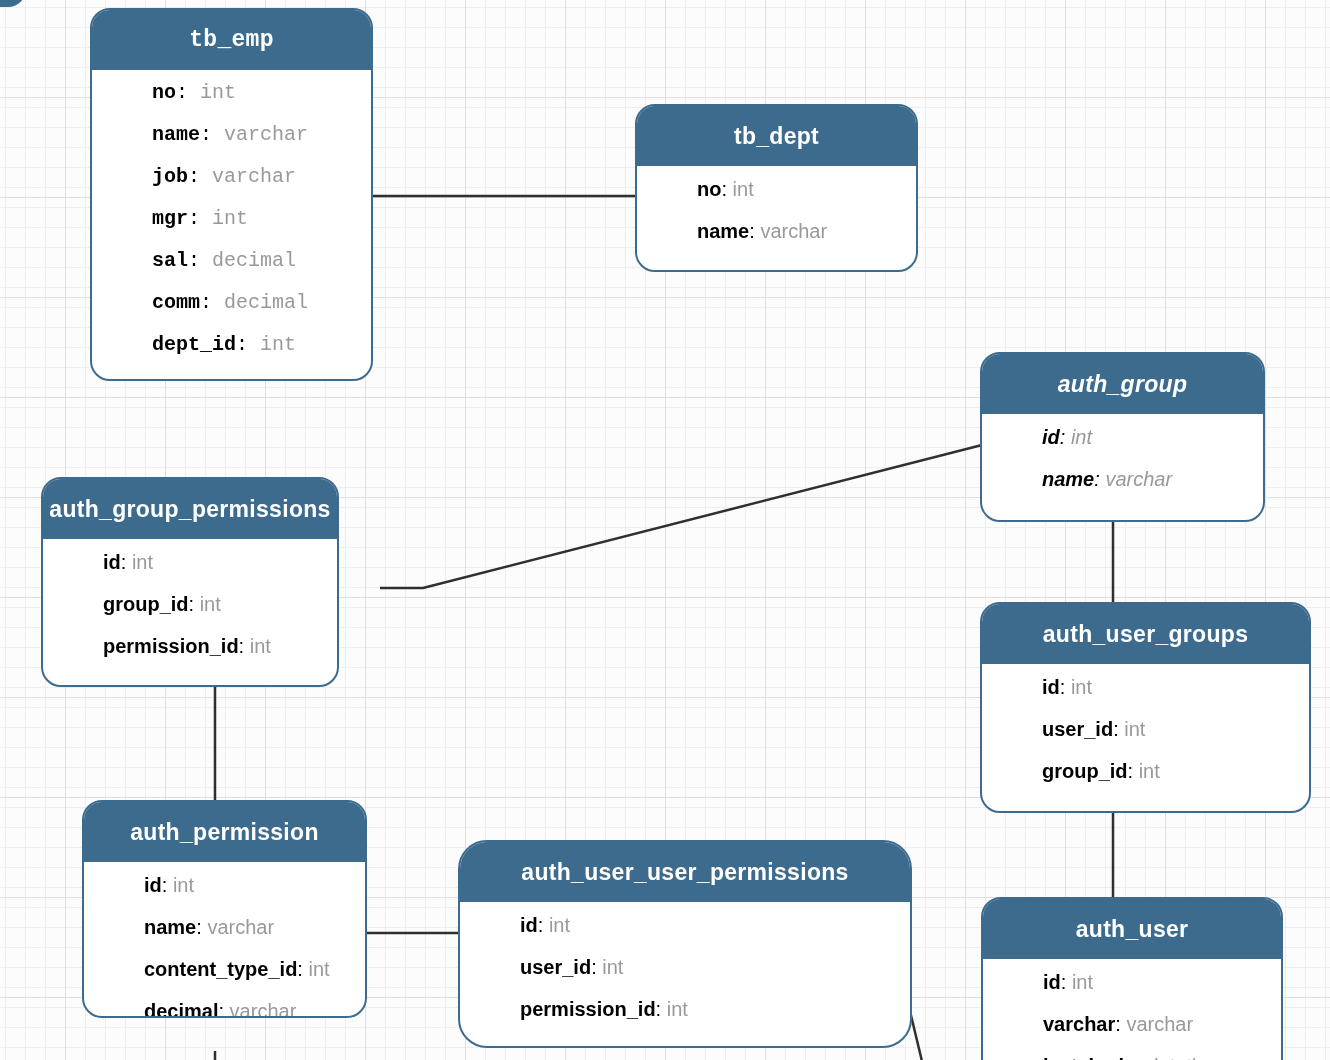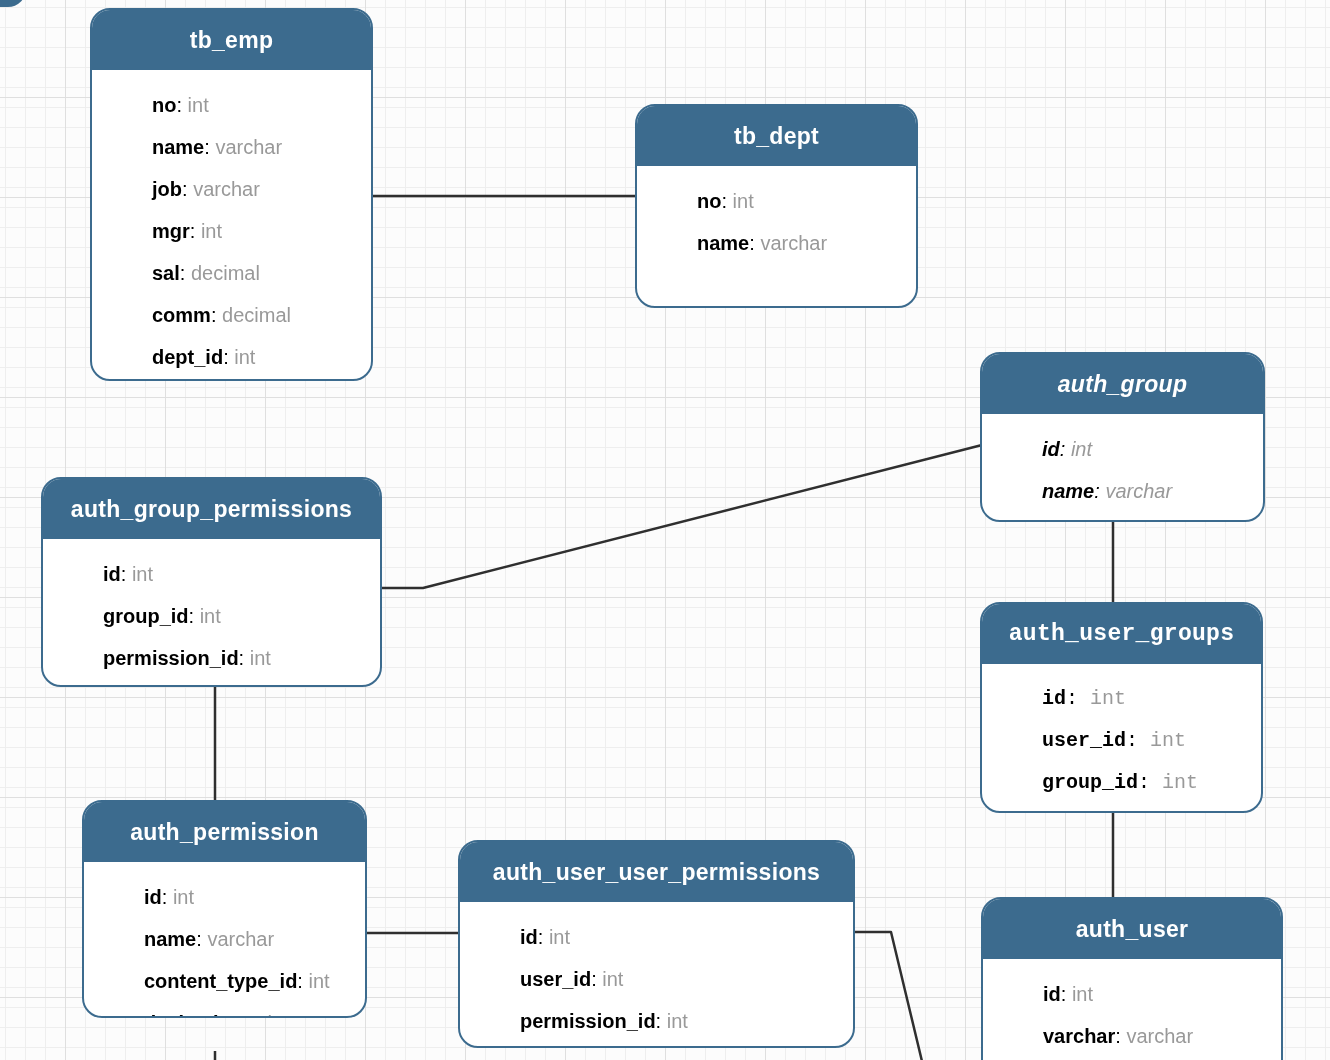--- a/index.html
+++ b/index.html
@@ -27,21 +27,21 @@
     overflow:hidden;
   }
   .table-header {
     height:60px;
     background:var(--accent,#3c6b8e);
     display:flex; align-items:center; justify-content:center;
     color:var(--header-text,#ffffff);
     font-size:23px; font-weight:bold;
     letter-spacing:0.3px;
   }
-  .table-body { padding:14px 0 0 60px; }
+  .table-body { padding:2px 0 0 60px; }
   .row { height:42px; line-height:42px; font-size:20px; white-space:nowrap; }
   .fn  { color:var(--field-name,#000000); font-weight:bold; }
   .sep { color:var(--field-name,#000000); white-space:pre; }
   .ft  { color:var(--field-type,#999999); }
   .sliver {
     position:absolute; left:-60px; top:-41px; width:86px; height:48px;
     background:var(--accent,#3c6b8e); border-radius:18px; z-index:2;
   }
 </style>
 </head>
@@ -55,67 +55,67 @@
     <path d="M 1113 520 L 1113 604"></path>
     <path d="M 1113 811 L 1113 899"></path>
     <path d="M 215 685 L 215 802"></path>
     <path d="M 365 933 L 460 933"></path>
     <path d="M 853 932 L 891 932 L 926 1078"></path>
     <path d="M 215 1051 L 215 1078"></path>
   </svg>
 
   <div class="sliver"></div>
 
-  <div class="table" style="left:90px; top:8px; width:283px; height:373px;">
+  <div class="table" style="left:90px; top:8px; width:283px; height:373px;font-family:Liberation Mono, monospace;">
     <div class="table-header">
       <span>tb_emp</span>
     </div>
     <div class="table-body">
       <div class="row"><span class="fn">no</span><span class="sep">: </span><span class="ft">int</span></div>
       <div class="row"><span class="fn">name</span><span class="sep">: </span><span class="ft">varchar</span></div>
       <div class="row"><span class="fn">job</span><span class="sep">: </span><span class="ft">varchar</span></div>
       <div class="row"><span class="fn">mgr</span><span class="sep">: </span><span class="ft">int</span></div>
       <div class="row"><span class="fn">sal</span><span class="sep">: </span><span class="ft">decimal</span></div>
       <div class="row"><span class="fn">comm</span><span class="sep">: </span><span class="ft">decimal</span></div>
       <div class="row"><span class="fn">dept_id</span><span class="sep">: </span><span class="ft">int</span></div>
     </div>
   </div>
 
-  <div class="table" style="left:635px; top:104px; width:283px; height:204px;">
+  <div class="table" style="left:635px; top:104px; width:283px; height:168px;">
     <div class="table-header">
       <span>tb_dept</span>
     </div>
     <div class="table-body">
       <div class="row"><span class="fn">no</span><span class="sep">: </span><span class="ft">int</span></div>
       <div class="row"><span class="fn">name</span><span class="sep">: </span><span class="ft">varchar</span></div>
     </div>
   </div>
 
   <div class="table" style="left:980px; top:352px; width:285px; height:170px;font-style:italic;">
     <div class="table-header">
       <span>auth_group</span>
     </div>
     <div class="table-body">
       <div class="row"><span class="fn">id</span><span class="sep">: </span><span class="ft">int</span></div>
       <div class="row"><span class="fn">name</span><span class="sep">: </span><span class="ft">varchar</span></div>
     </div>
   </div>
 
-  <div class="table" style="left:41px; top:477px; width:341px; height:210px;">
+  <div class="table" style="left:41px; top:477px; width:298px; height:210px;">
     <div class="table-header">
       <span>auth_group_permissions</span>
     </div>
     <div class="table-body">
       <div class="row"><span class="fn">id</span><span class="sep">: </span><span class="ft">int</span></div>
       <div class="row"><span class="fn">group_id</span><span class="sep">: </span><span class="ft">int</span></div>
       <div class="row"><span class="fn">permission_id</span><span class="sep">: </span><span class="ft">int</span></div>
     </div>
   </div>
 
-  <div class="table" style="left:980px; top:602px; width:283px; height:211px;font-family:Liberation Mono, monospace;">
+  <div class="table" style="left:980px; top:602px; width:331px; height:211px;">
     <div class="table-header">
       <span>auth_user_groups</span>
     </div>
     <div class="table-body">
       <div class="row"><span class="fn">id</span><span class="sep">: </span><span class="ft">int</span></div>
       <div class="row"><span class="fn">user_id</span><span class="sep">: </span><span class="ft">int</span></div>
       <div class="row"><span class="fn">group_id</span><span class="sep">: </span><span class="ft">int</span></div>
     </div>
   </div>
 
@@ -124,21 +124,21 @@
       <span>auth_permission</span>
     </div>
     <div class="table-body">
       <div class="row"><span class="fn">id</span><span class="sep">: </span><span class="ft">int</span></div>
       <div class="row"><span class="fn">name</span><span class="sep">: </span><span class="ft">varchar</span></div>
       <div class="row"><span class="fn">content_type_id</span><span class="sep">: </span><span class="ft">int</span></div>
       <div class="row"><span class="fn">decimal</span><span class="sep">: </span><span class="ft">varchar</span></div>
     </div>
   </div>
 
-  <div class="table" style="left:458px; top:840px; width:397px; height:208px;">
+  <div class="table" style="left:458px; top:840px; width:454px; height:208px;border-radius:29px;">
     <div class="table-header">
       <span>auth_user_user_permissions</span>
     </div>
     <div class="table-body">
       <div class="row"><span class="fn">id</span><span class="sep">: </span><span class="ft">int</span></div>
       <div class="row"><span class="fn">user_id</span><span class="sep">: </span><span class="ft">int</span></div>
       <div class="row"><span class="fn">permission_id</span><span class="sep">: </span><span class="ft">int</span></div>
     </div>
   </div>
 

